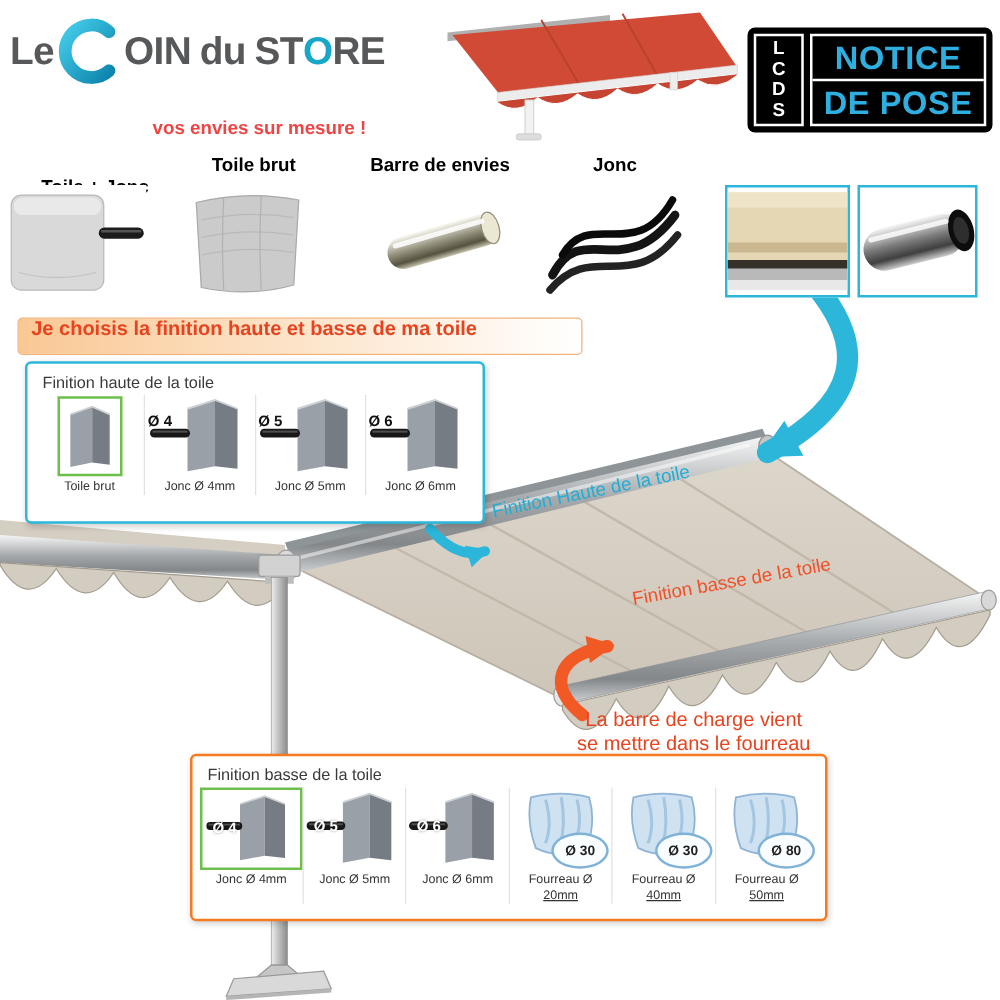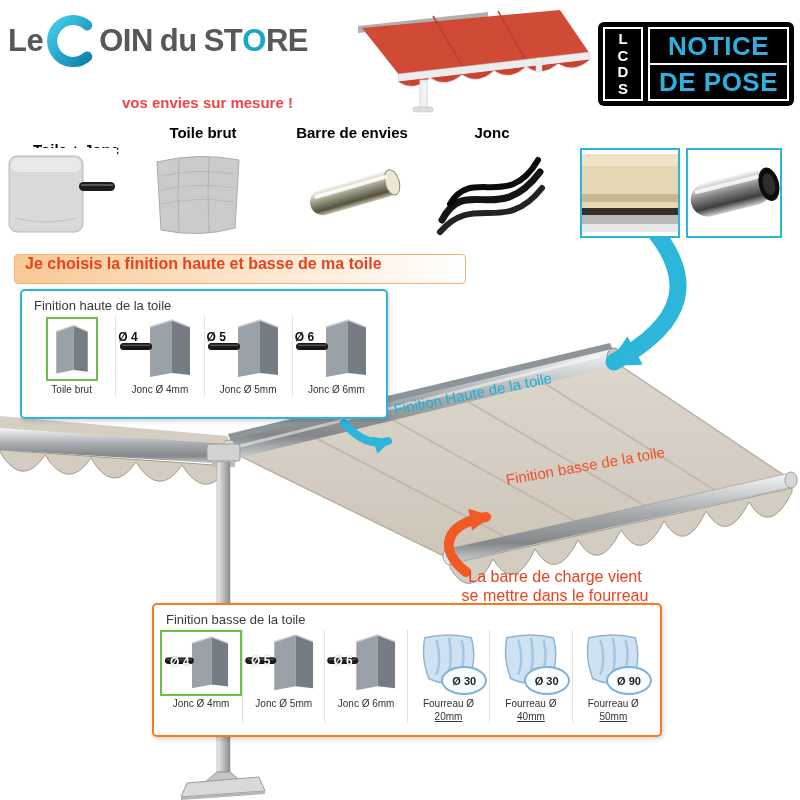--- a/index.html
+++ b/index.html
@@ -453,21 +453,21 @@
       </div>
 
       <div class="fin-cell cell-b">
         <div class="fin-thumb">
           <svg width="74" height="62" viewBox="0 0 74 64">
             <path d="M12,6 Q37,0 60,6 Q66,26 58,48 Q37,58 16,48 Q8,26 12,6 Z" fill="#cfe2f2" stroke="#8fb4d6" stroke-width="1.5"></path>
             <path d="M24,8 Q30,28 24,44" stroke="#a5c6e0" stroke-width="2.5" fill="none"></path>
             <path d="M37,6 Q41,28 36,46" stroke="#a5c6e0" stroke-width="2.5" fill="none"></path>
             <path d="M50,8 Q55,28 48,44" stroke="#a5c6e0" stroke-width="2.5" fill="none"></path>
           </svg>
-          <span class="oval">Ø 90</span>
+          <span class="oval">Ø 80</span>
         </div>
         <div class="fin-label">
           <span>Fourreau Ø</span>
           <span class="l2">50mm</span>
         </div>
       </div>
 
     </div>
   </div>
 

